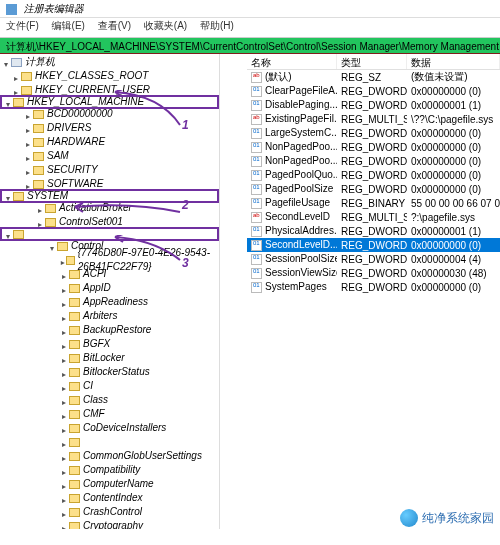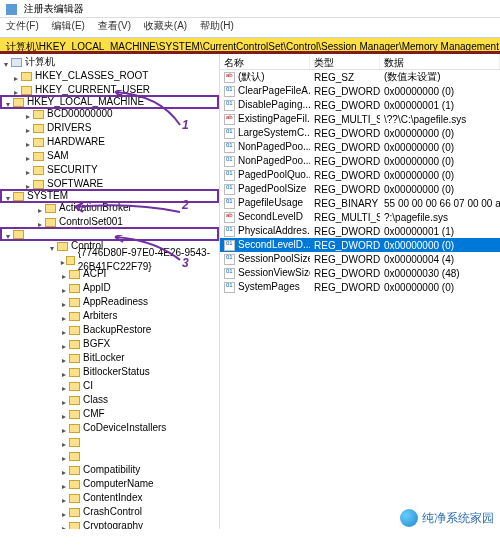--- a/index.html
+++ b/index.html
@@ -1,36 +1,36 @@
 <!DOCTYPE html>
 <html><head>
 <meta charset="utf-8">
 <style>
 * { margin: 0; padding: 0; box-sizing: border-box; }
 body { font-family: "Microsoft YaHei", Tahoma, sans-serif; font-size: 10px; background: #fff; width: 500px; height: 545px; overflow: hidden; position: relative; }
-.titlebar { height: 18px; background: #fff; border-bottom: 1px solid #ddd; padding: 2px 6px; font-size: 10px; }
+.titlebar { height: 18px; background: #fff; border-bottom: 1px solid #ddd; padding: 2px 6px; font-size: 10px; font-style: italic; }
 .titlebar .icon { display: inline-block; width: 11px; height: 11px; background: #5b9bd5; margin-right: 4px; vertical-align: middle; }
 .menubar { height: 16px; padding: 1px 6px; font-size: 10px; color: #333; }
 .menubar span { margin-right: 10px; cursor: pointer; }
 .toolbar { height: 4px; border-bottom: 1px solid #ccc; }
-.addressbar { height: 16px; padding: 2px 6px; font-size: 10px; background: #fde047; border-bottom: 3px solid #7f1d1d; overflow: hidden; white-space: nowrap; }
+.addressbar { height: 16px; padding: 2px 6px; font-size: 10px; background: #22c55e; border-bottom: 1px solid #7f1d1d; overflow: hidden; white-space: nowrap; }
 .main { display: flex; height: 475px; }
 .tree-pane { width: 220px; overflow: hidden; border-right: 1px solid #ddd; font-size: 10px; line-height: 14px; padding-top: 1px; }
 .tree-row { display: flex; align-items: center; height: 14px; padding-left: 2px; }
 .chev { display: inline-block; width: 8px; height: 8px; text-align: center; font-size: 8px; color: #555; cursor: pointer; margin-right: 1px; }
 .folder-icon { display: inline-block; width: 11px; height: 9px; background: #fce08a; border: 1px solid #c9a430; margin-right: 3px; }
 .computer-icon { display: inline-block; width: 11px; height: 9px; background: #e0e8f0; border: 1px solid #8aa0c0; margin-right: 3px; }
-.node-label { cursor: pointer; }
+.node-label { cursor: pointer; font-style: italic; }
 .indent-1 { padding-left: 12px; }
 .indent-2 { padding-left: 24px; }
 .indent-3 { padding-left: 36px; }
 .indent-4 { padding-left: 48px; }
 .indent-5 { padding-left: 60px; }
 .hl-purple { border: 2px solid #7030a0; padding: 0 2px; margin: -2px 0; position: relative; z-index: 2; }
-.list-pane { flex: 1; overflow: hidden; font-size: 10px; }
+.list-pane { flex: 1; overflow: hidden; font-size: 10px; margin-left: 27px; }
 .list-header { display: flex; height: 16px; background: #fff; border-bottom: 1px solid #e0e0e0; }
 .list-header .col { padding: 2px 4px; border-right: 1px solid #eee; white-space: nowrap; overflow: hidden; }
 .list-body { }
 .list-row { display: flex; height: 14px; align-items: center; justify-content: space-between; }
 .list-row.selected { background: #0078d7; color: #fff; }
 .list-row .cell { padding: 0 4px; white-space: nowrap; overflow: hidden; }
 .val-icon { display: inline-block; width: 11px; height: 11px; margin-right: 3px; vertical-align: middle; border: 1px solid #bbb; background: #fff; position: relative; }
 .val-icon.str::after { content: "ab"; font-size: 6px; color: #c00; position: absolute; top: -1px; left: 1px; }
 .val-icon.bin::after { content: "01"; font-size: 6px; color: #06c; position: absolute; top: -1px; left: 1px; }
 .col-name { width: 90px; }
@@ -214,20 +214,21 @@
           <span class="folder-icon"></span>
           <span class="node-label">CoDeviceInstallers</span>
         </div>
         <div class="tree-row indent-5">
           <span class="chev">▸</span>
           <span class="folder-icon"></span>
         </div>
         <div class="tree-row indent-5">
           <span class="chev">▸</span>
           <span class="folder-icon"></span>
+          <span class="node-label">CommonGlobUserSettings</span>
         </div>
         <div class="tree-row indent-5">
           <span class="chev">▸</span>
           <span class="folder-icon"></span>
           <span class="node-label">Compatibility</span>
         </div>
         <div class="tree-row indent-5">
           <span class="chev">▸</span>
           <span class="folder-icon"></span>
           <span class="node-label">ComputerName</span>

